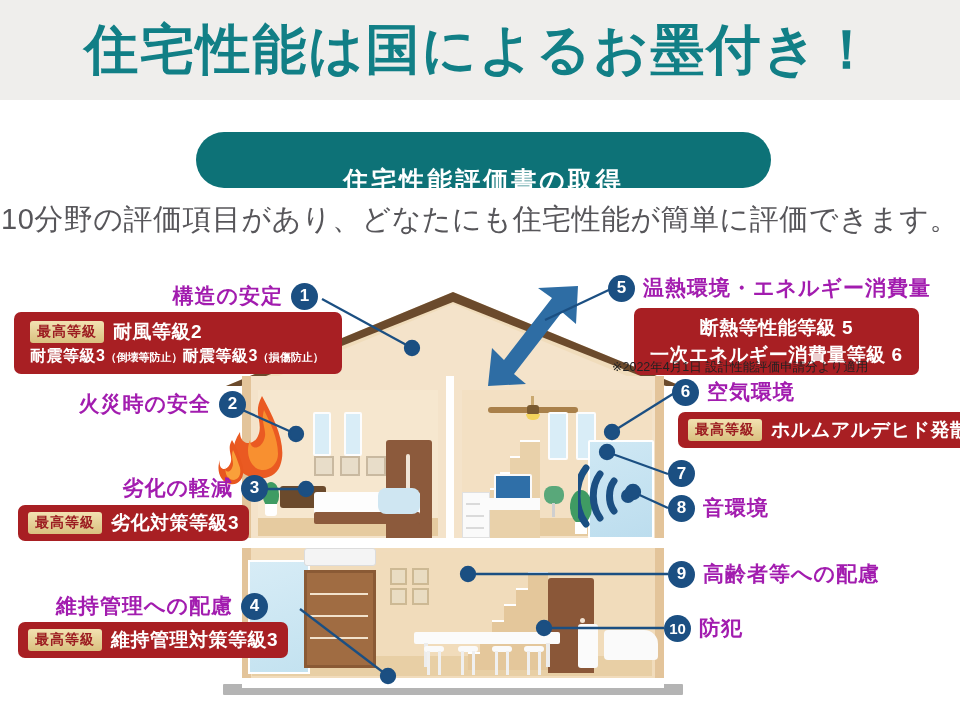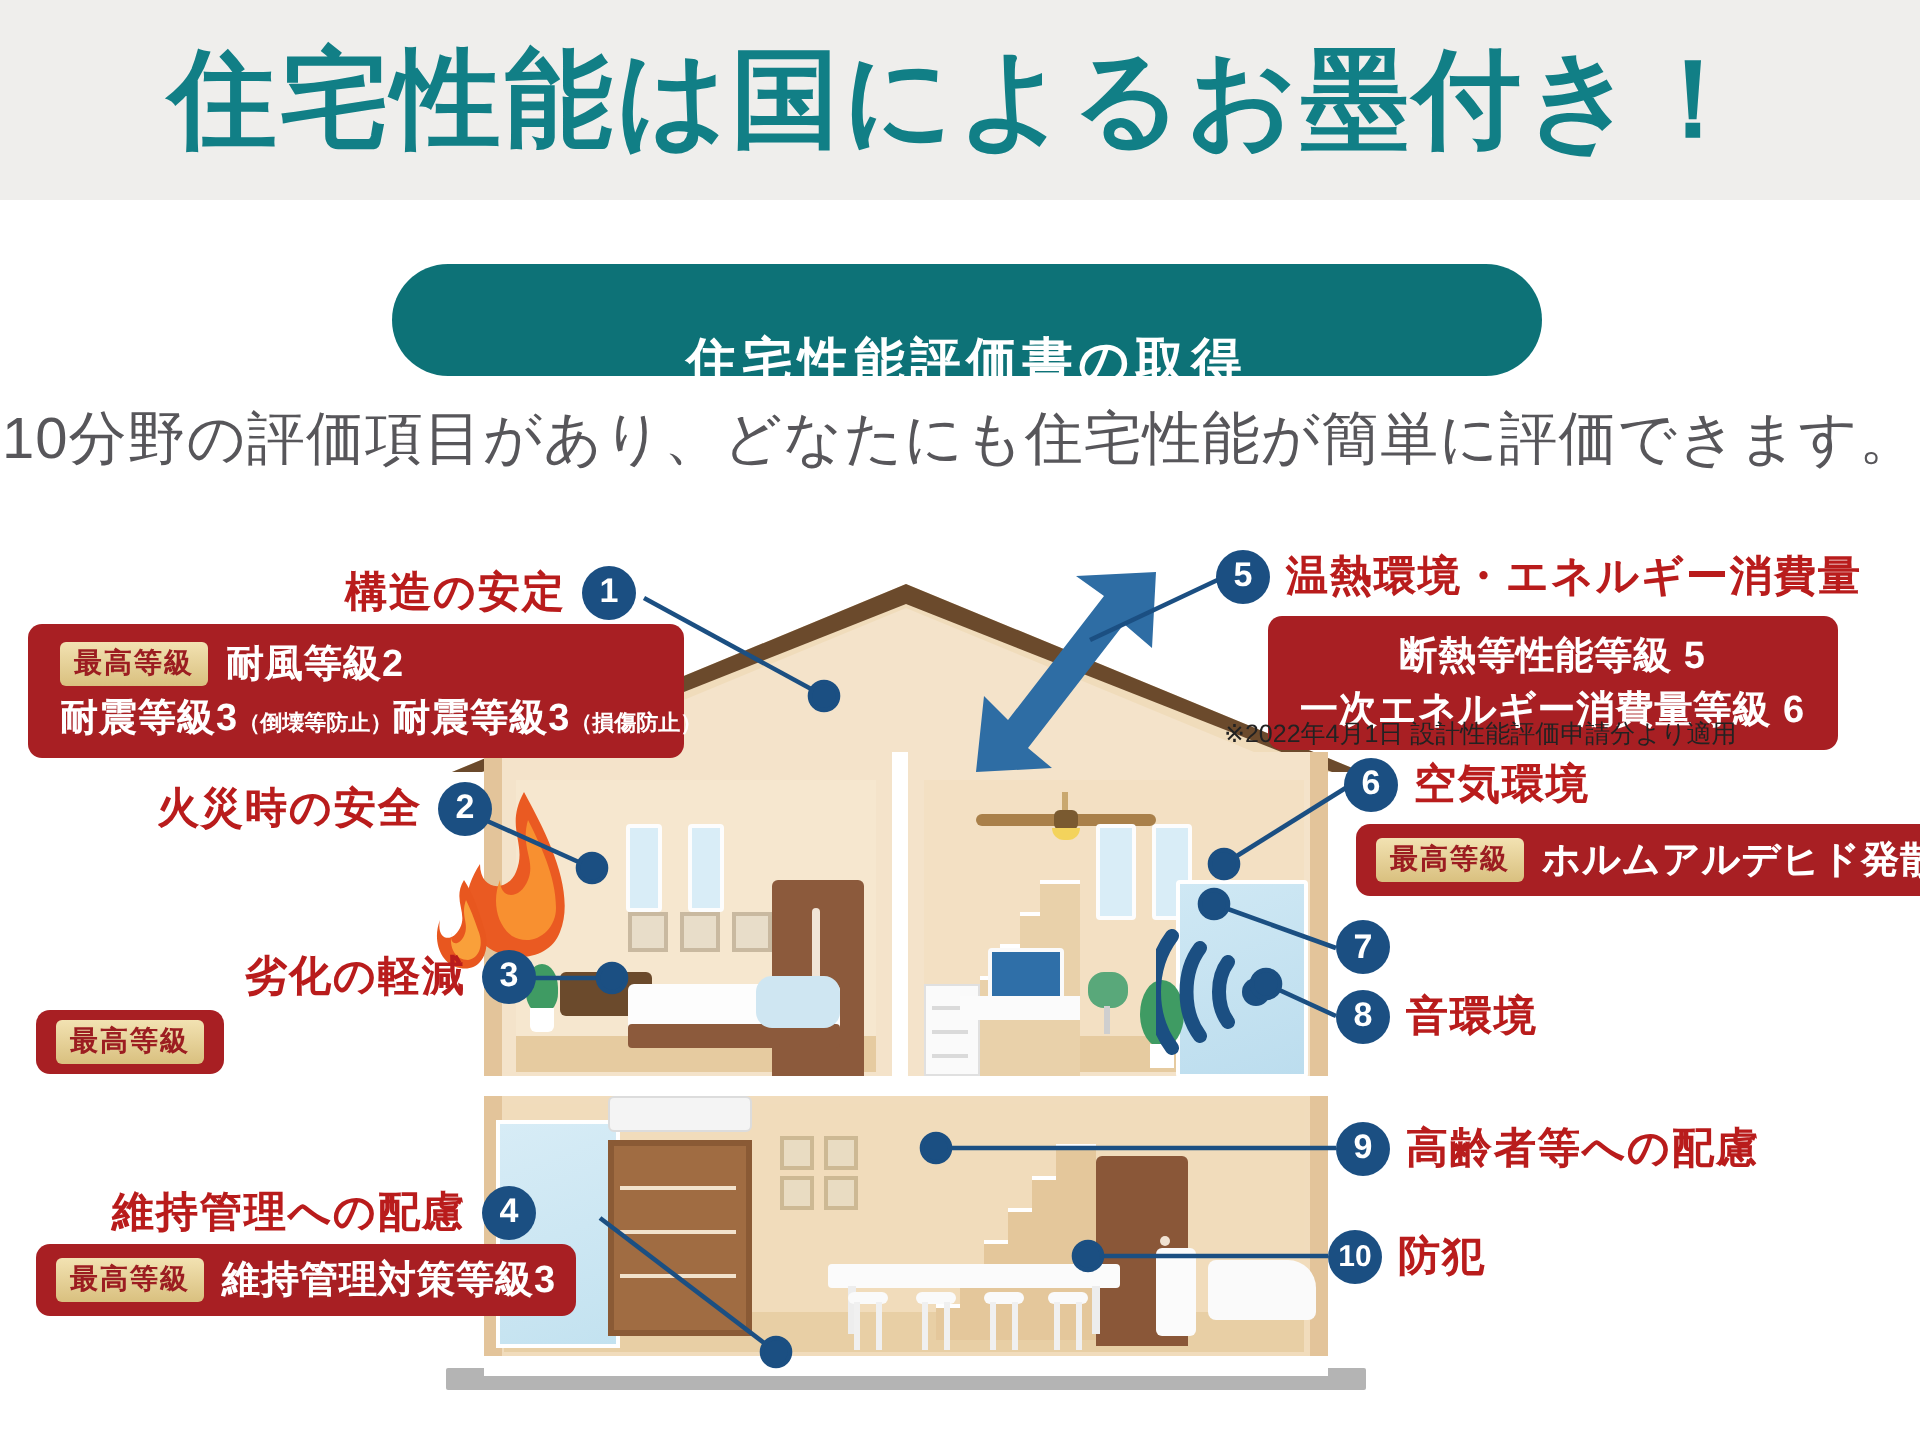--- a/index.html
+++ b/index.html
@@ -193,36 +193,36 @@
   .co-title.right-align{justify-content:flex-end;}
   .num{
     width:27px;height:27px;border-radius:50%;
     background:#1b4f82;color:#fff;
     font-size:17px;font-weight:700;
     display:flex;align-items:center;justify-content:center;
     flex:none;
   }
   .num.wide{font-size:15px;}
   .co-label{
-    color:#b91c1c;font-size:21px;font-weight:700;letter-spacing:1px;
+    color:#a21caf;font-size:21px;font-weight:700;letter-spacing:1px;
   }
 
   .gradebox{
     background:#a81f23;border-radius:7px;color:#fff;
     padding:5px 10px;display:inline-flex;align-items:center;gap:9px;
     white-space:nowrap;
   }
   .gradebox.col{flex-direction:column;gap:1px;align-items:center;padding:7px 16px;}
   .badge{
     background:linear-gradient(180deg,#f2e2b2,#d9c07f);
     color:#9c1d21;font-size:14px;font-weight:700;letter-spacing:1px;
     padding:2px 7px;border-radius:3px;flex:none;
   }
   .grade-text{font-size:19px;font-weight:700;letter-spacing:0.5px;}
-  .grade-text.big{font-size:19px;}
+  .grade-text.big{font-size:16px;}
   .sub-paren{font-size:11px;font-weight:700;}
   .footnote{font-size:12.5px;color:#222;white-space:nowrap;margin-top:3px;}
 
   
   .leaders{position:absolute;left:0;top:0;width:960px;height:720px;pointer-events:none;}
 </style>
 </head>
 <body>
 
 <div id="page">
@@ -451,20 +451,21 @@
   </div>
 
   <div class="callout" style="left:18px;top:474px;width:250px;">
     <div class="co-title right-align">
       <span class="co-label">劣化の軽減</span>
       <span class="num">3</span>
     </div>
   </div>
   <div class="gradebox" style="position:absolute;left:18px;top:505px;">
     <span class="badge">最高等級</span>
+    <span class="grade-text">劣化対策等級3</span>
   </div>
 
   <div class="callout" style="left:18px;top:592px;width:250px;">
     <div class="co-title right-align">
       <span class="co-label">維持管理への配慮</span>
       <span class="num">4</span>
     </div>
   </div>
   <div class="gradebox" style="position:absolute;left:18px;top:622px;">
     <span class="badge">最高等級</span>

